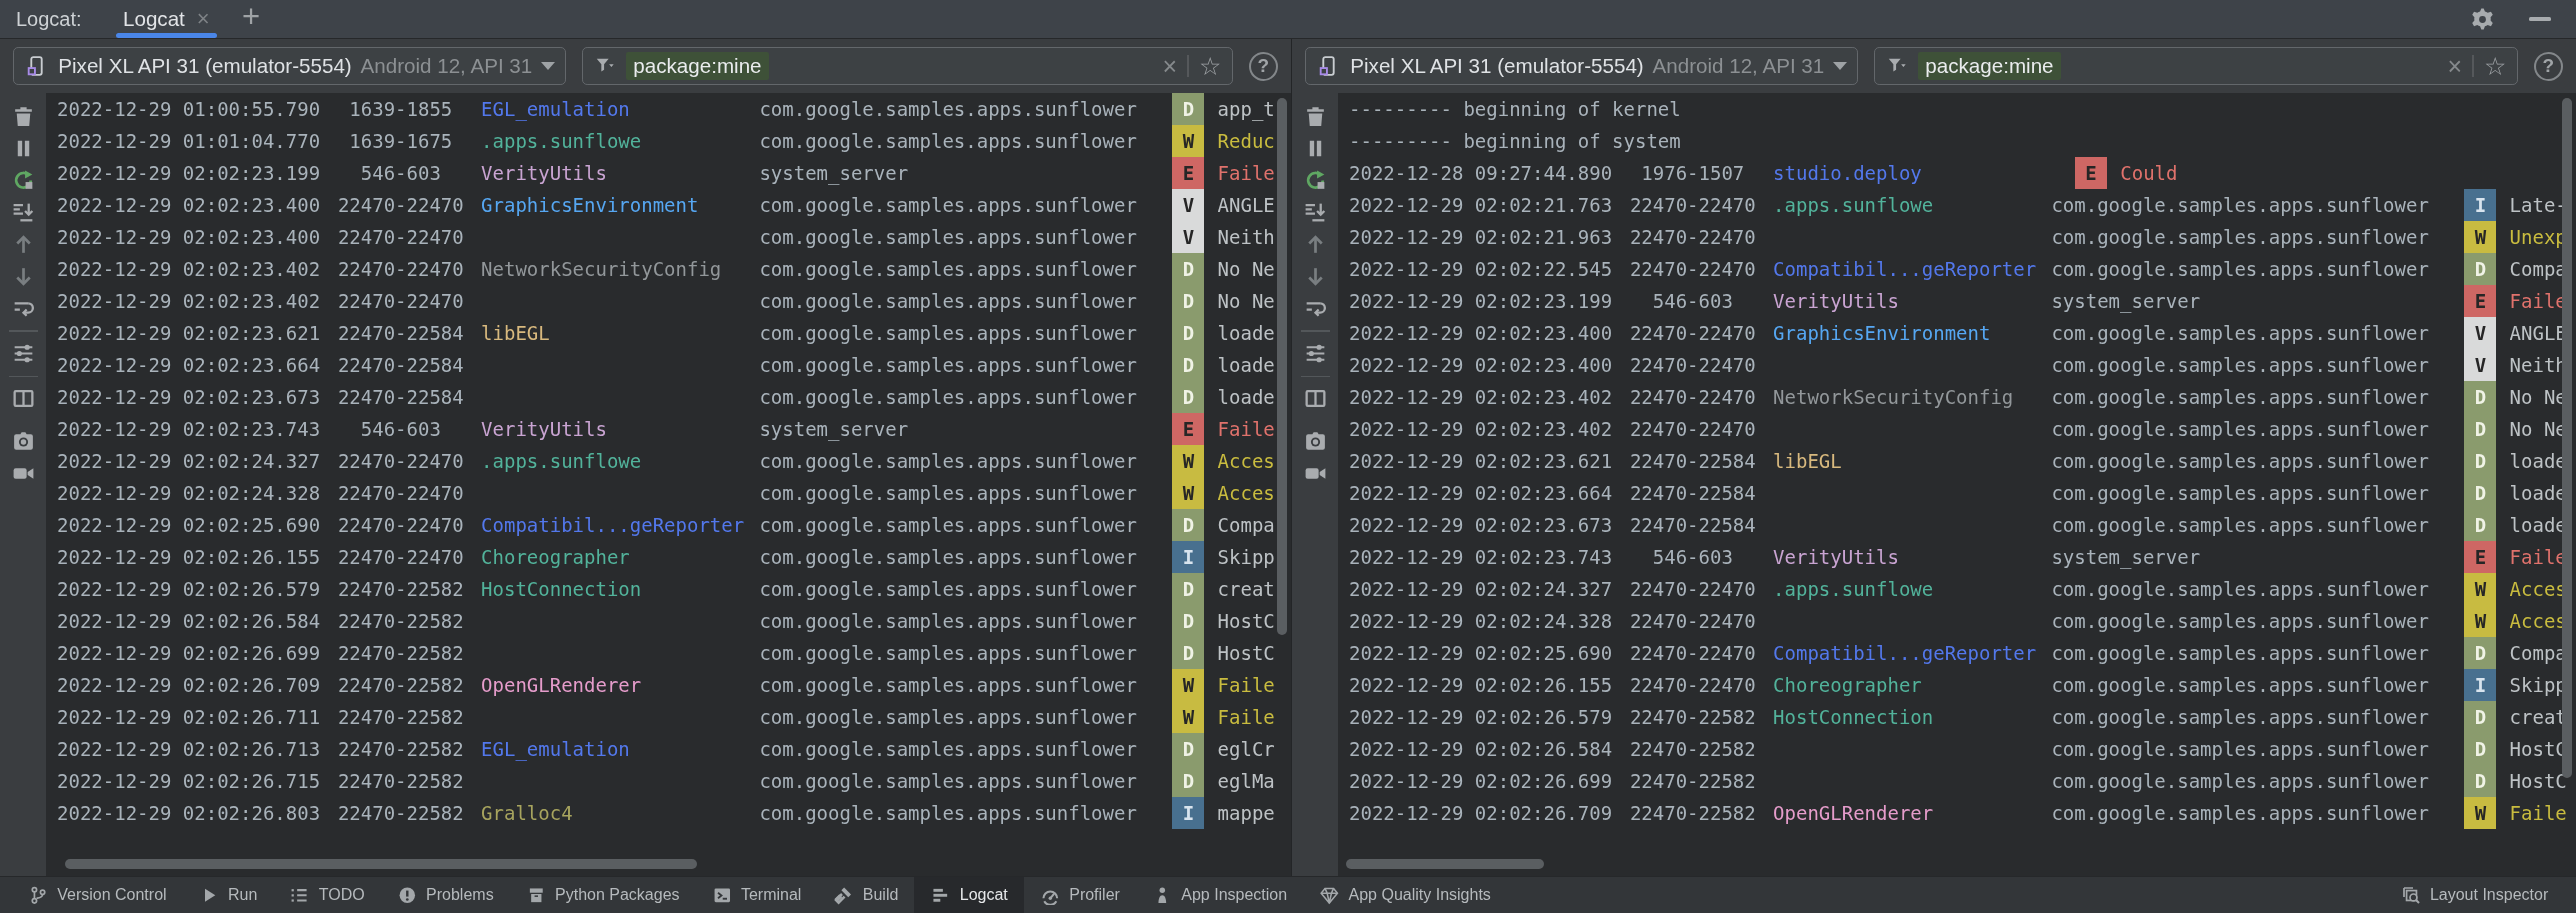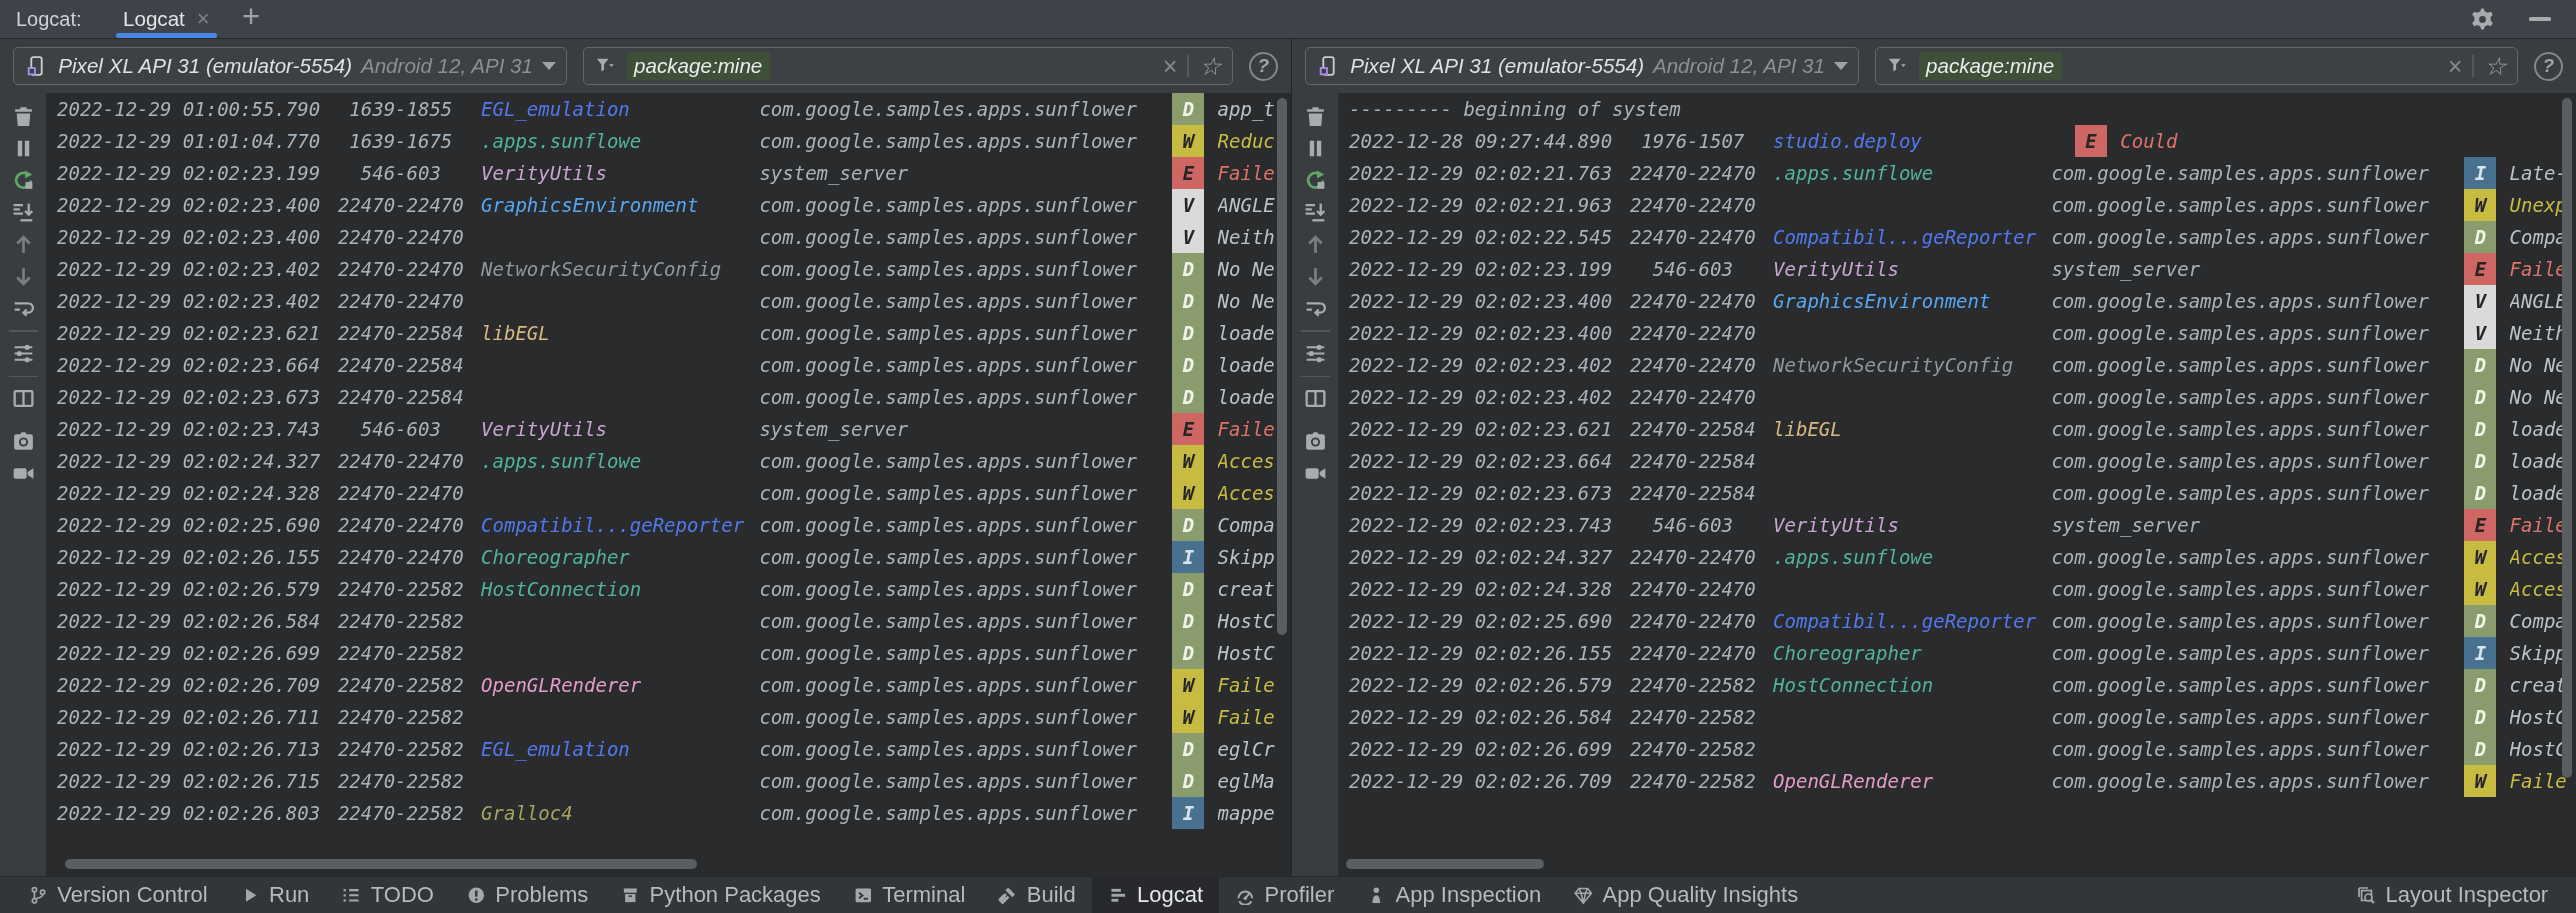--- a/index.html
+++ b/index.html
@@ -11,21 +11,21 @@
   .tool-label{margin-left:16px;font-size:20px;color:#CDD1D4;}
   .tab{position:relative;height:100%;margin-left:34px;display:flex;align-items:center;gap:11.8px;padding:0 7.4px;}
   .tab-title{font-size:20.6px;color:#E2E4E7;}
   .tab-close{font-size:22px;color:#7E8286;line-height:1;}
   .tab-underline{position:absolute;left:0;right:0;bottom:0;height:5.1px;border-radius:2.9px;background:#4A86E8;}
   .tab-add{margin-left:25px;font-size:31px;color:#9FA3A6;line-height:1;padding-bottom:4.4px;}
   .tabbar-right{margin-left:auto;display:flex;align-items:center;gap:32px;margin-right:25px;}
   .minimize-bar{width:22px;height:3.7px;background:#A7ABAE;border-radius:1.5px;}
 
   
-  .main{position:absolute;top:38px;bottom:37px;left:0;right:0;background:#0f766e;border-top:1.5px solid #26282A;font-style:italic;}
+  .main{position:absolute;top:38px;bottom:37px;left:0;right:0;background:#0f766e;border-top:1.5px solid #26282A;}
   .panel{position:absolute;top:0;bottom:0;background:#3A3D40;overflow:hidden;}
   .panel.p0{left:0;width:1291px;}
   .panel.p1{left:1291px;right:0;border-left:1.5px solid #232527;}
 
   .panel-header{position:absolute;top:0;left:0;right:0;height:54px;display:flex;align-items:center;padding:0 13.2px;gap:16px;}
   .combo{flex:0 0 534px;height:38px;display:flex;align-items:center;gap:8.8px;background:#3D4144;border:1.5px solid #63676B;border-radius:5.1px;padding:0 10.3px;}
   .combo .dev-name{font-size:20.6px;color:#DFE2E5;white-space:nowrap;}
   .combo .dev-info{font-size:20.6px;color:#8C9093;white-space:nowrap;}
   .combo .caret{margin-left:auto;width:0;height:0;border-left:7.4px solid transparent;border-right:7.4px solid transparent;border-top:8.8px solid #9EA2A5;}
   .filter{flex:1;height:38px;display:flex;align-items:center;gap:10.3px;background:#3D4144;border:1.5px solid #63676B;border-radius:5.1px;padding:0 10.3px;}
@@ -51,21 +51,21 @@
   .c-pkg{margin-left:10.3px;width:379px;color:#A9B3BB;overflow:hidden;flex:none;}
   .c-badge{margin-left:34px;width:32px;text-align:center;font-weight:bold;flex:none;}
   .c-msg{margin-left:13.2px;flex:1;overflow:hidden;}
   .c-sep{margin-left:11px;color:#A9B3BB;}
   .under-log{position:absolute;left:46px;right:0;bottom:0;height:26.5px;background:#292B2D;}
 
   .vscroll{position:absolute;width:10.3px;border-radius:5.1px;background:#5A5E61;right:3.7px;}
   .hscroll{position:absolute;height:10.3px;border-radius:5.1px;background:#5A5E61;bottom:6.6px;}
 
   
-  .statusbar{position:absolute;bottom:0;left:0;right:0;height:37px;background:#333639;border-top:1.5px solid #26282A;display:flex;align-items:center;padding:0 11.8px;font-size:22px;color:#B6BABD;}
+  .statusbar{position:absolute;bottom:0;left:0;right:0;height:37px;background:#333639;border-top:1.5px solid #26282A;display:flex;align-items:center;padding:0 11.8px;font-size:16px;color:#B6BABD;}
   .sb-item{display:flex;align-items:center;gap:8.8px;height:100%;padding:0 16px;white-space:nowrap;}
   .sb-item.active{background:#27292C;color:#E6E8EA;}
   .sb-item svg{width:20.6px;height:20.6px;}
   .sb-right{margin-left:auto;display:flex;}
   .icn{display:inline-flex;align-items:center;justify-content:center;}
   .icn svg{display:block;}
   .gear-icn svg{width:29px;height:29px;}
   .phone-icn svg{width:25px;height:25px;}
   .funnel-icn svg{width:22px;height:22px;}
 </style>
@@ -399,20 +399,21 @@
           <div class="vbtn">
             <span class="icn">
               <svg viewBox="0 0 24 24">
                 <rect x="2.5" y="7" width="12.5" height="10" rx="2" fill="#A9ACAF"></rect>
                 <path fill="#A9ACAF" d="M16 10.5l5.5-3.5v10L16 13.5z"></path>
               </svg>
             </span>
           </div>
         </div>
       <div class="log">
+          <div class="row"><span class="c-sep">--------- beginning of kernel</span></div>
           <div class="row"><span class="c-sep">--------- beginning of system</span></div>
           <div class="row"><span class="c-time">2022-12-28 09:27:44.890</span><span class="c-pid">1976-1507</span><span class="c-tag" style="color: rgb(83, 120, 236);">studio.deploy</span><span class="c-badge" style="background: rgb(206, 103, 100); color: rgb(38, 38, 38);">E</span><span class="c-msg" style="color: rgb(224, 114, 108);">Could</span></div>
           <div class="row"><span class="c-time">2022-12-29 02:02:21.763</span><span class="c-pid">22470-22470</span><span class="c-tag" style="color: rgb(82, 179, 155);">.apps.sunflowe</span><span class="c-pkg">com.google.samples.apps.sunflower</span><span class="c-badge" style="background: rgb(72, 112, 143); color: rgb(216, 228, 238);">I</span><span class="c-msg" style="color: rgb(189, 194, 197);">Late-</span></div>
           <div class="row"><span class="c-time">2022-12-29 02:02:21.963</span><span class="c-pid">22470-22470</span><span class="c-tag" style="color: rgb(146, 151, 154);"></span><span class="c-pkg">com.google.samples.apps.sunflower</span><span class="c-badge" style="background: rgb(200, 187, 65); color: rgb(38, 38, 38);">W</span><span class="c-msg" style="color: rgb(201, 188, 63);">Unexp</span></div>
           <div class="row"><span class="c-time">2022-12-29 02:02:22.545</span><span class="c-pid">22470-22470</span><span class="c-tag" style="color: rgb(83, 120, 236);">Compatibil...geReporter</span><span class="c-pkg">com.google.samples.apps.sunflower</span><span class="c-badge" style="background: rgb(138, 155, 109); color: rgb(240, 243, 230);">D</span><span class="c-msg" style="color: rgb(189, 194, 197);">Compa</span></div>
           <div class="row"><span class="c-time">2022-12-29 02:02:23.199</span><span class="c-pid">546-603</span><span class="c-tag" style="color: rgb(201, 164, 210);">VerityUtils</span><span class="c-pkg">system_server</span><span class="c-badge" style="background: rgb(206, 103, 100); color: rgb(38, 38, 38);">E</span><span class="c-msg" style="color: rgb(224, 114, 108);">Faile</span></div>
           <div class="row"><span class="c-time">2022-12-29 02:02:23.400</span><span class="c-pid">22470-22470</span><span class="c-tag" style="color: rgb(86, 167, 242);">GraphicsEnvironment</span><span class="c-pkg">com.google.samples.apps.sunflower</span><span class="c-badge" style="background: rgb(217, 218, 218); color: rgb(38, 38, 38);">V</span><span class="c-msg" style="color: rgb(189, 194, 197);">ANGLE</span></div>
           <div class="row"><span class="c-time">2022-12-29 02:02:23.400</span><span class="c-pid">22470-22470</span><span class="c-tag" style="color: rgb(146, 151, 154);"></span><span class="c-pkg">com.google.samples.apps.sunflower</span><span class="c-badge" style="background: rgb(217, 218, 218); color: rgb(38, 38, 38);">V</span><span class="c-msg" style="color: rgb(189, 194, 197);">Neith</span></div>
           <div class="row"><span class="c-time">2022-12-29 02:02:23.402</span><span class="c-pid">22470-22470</span><span class="c-tag" style="color: rgb(146, 151, 154);">NetworkSecurityConfig</span><span class="c-pkg">com.google.samples.apps.sunflower</span><span class="c-badge" style="background: rgb(138, 155, 109); color: rgb(240, 243, 230);">D</span><span class="c-msg" style="color: rgb(189, 194, 197);">No Ne</span></div>
           <div class="row"><span class="c-time">2022-12-29 02:02:23.402</span><span class="c-pid">22470-22470</span><span class="c-tag" style="color: rgb(146, 151, 154);"></span><span class="c-pkg">com.google.samples.apps.sunflower</span><span class="c-badge" style="background: rgb(138, 155, 109); color: rgb(240, 243, 230);">D</span><span class="c-msg" style="color: rgb(189, 194, 197);">No Ne</span></div>

